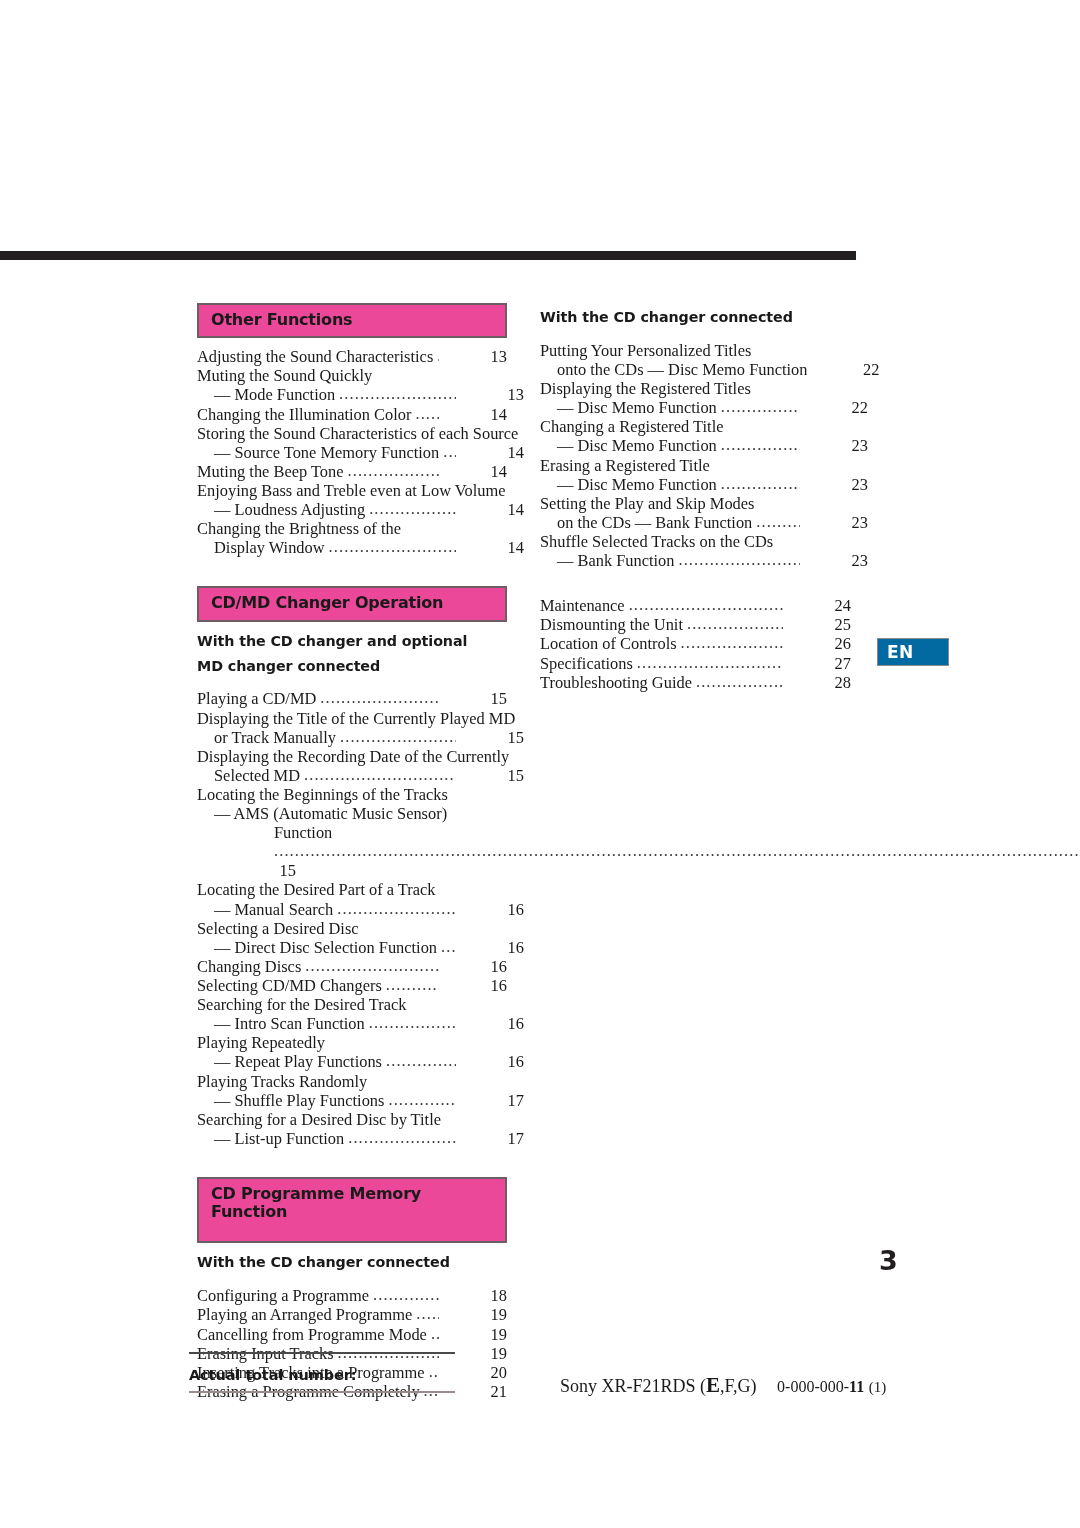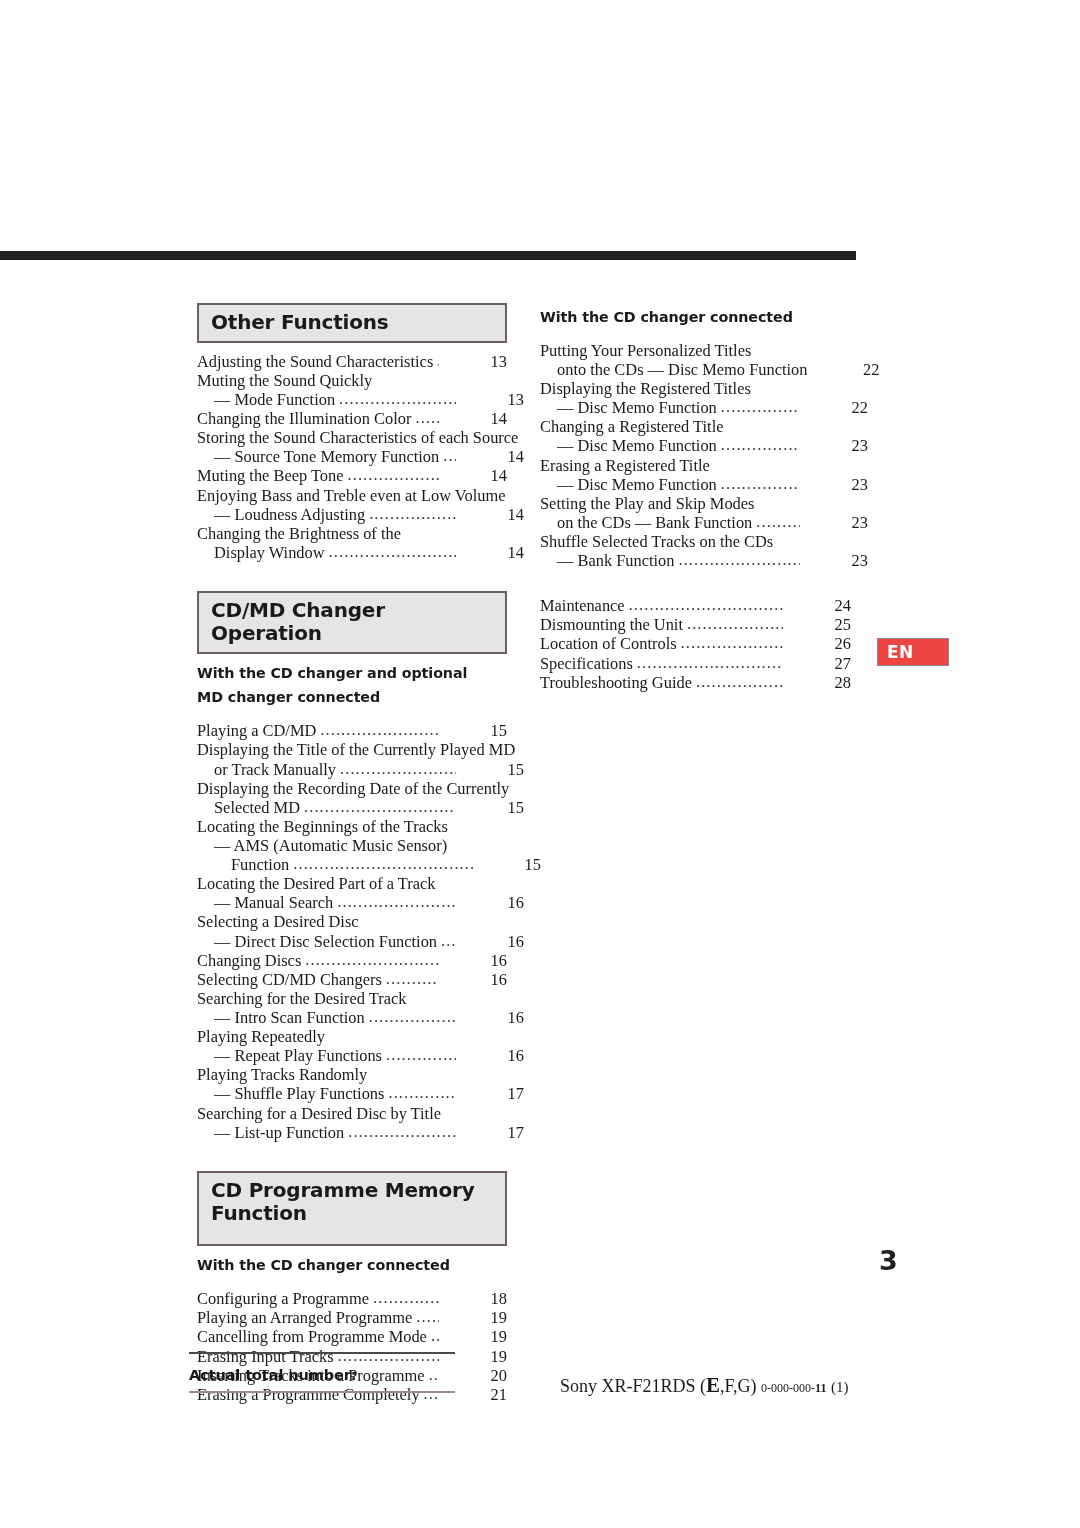--- a/index.html
+++ b/index.html
@@ -43,27 +43,27 @@
   .col {
     position: absolute;
     top: 303px;
   }
   .col-left  { left: 197px; width: 310px; }
   .col-right { left: 540px; width: 311px; }
 
   
   .sect-head {
     box-sizing: border-box;
-    background: #e5e5e5;
+    background: #ec4899;
     border: 2px solid #6b5f63;
     padding: 6px 10px 7px 12px;
     margin-bottom: 9px;
     font-family: "DejaVu Sans", "Liberation Sans", sans-serif;
     font-weight: bold;
-    font-size: 20px;
+    font-size: 16px;
     line-height: 1.14;
     color: #1a1a1a;
     letter-spacing: -0.2px;
   }
   .sect-head.two-line { padding-bottom: 20px; }
 
   .sect-sub {
     font-family: "DejaVu Sans", "Liberation Sans", sans-serif;
     font-weight: bold;
     font-size: 14.3px;
@@ -101,30 +101,30 @@
   .entry .pg {
     flex: 0 0 auto;
     text-align: right;
     min-width: 22px;
     margin-left: 43px;
   }
   .entry.nolead { display: block; }
 
   .ind1 { padding-left: 0; }
   .ind2 { padding-left: 17px; }
-  .ind3 { padding-left: 34px; }
+  .ind3 { padding-left: 34px; flex-direction: column; }
 
   
   .en-badge {
     position: absolute;
     left: 877px;
     top: 638px;
     width: 72px;
     height: 28px;
-    background: #ef4444;
+    background: #0369a1;
     border: 1px solid #8a8a8a;
     box-sizing: border-box;
     color: #ffffff;
     font-family: "DejaVu Sans", "Liberation Sans", sans-serif;
     font-weight: bold;
     font-size: 17px;
     line-height: 26px;
     padding-left: 9px;
     letter-spacing: 0.3px;
   }
@@ -167,21 +167,21 @@
 
   .footer-model {
     position: absolute;
     left: 560px;
     top: 1373px;
     font-size: 18px;
     color: #1a1a1a;
     white-space: nowrap;
   }
   .footer-model .big-e { font-size: 21px; font-weight: bold; }
-  .footer-model .code  { font-size: 12px; }
+  .footer-model .code  { font-size: 16px; margin-left: 16px; }
   .footer-model .code b { font-weight: bold; }
   .footer-model .rev   { font-size: 15px; }
 </style>
 </head>
 <body>
 
 <div class="top-rule"></div>
 <div class="running-head">ts</div>
 
 <div class="col col-left" id="col-left">

